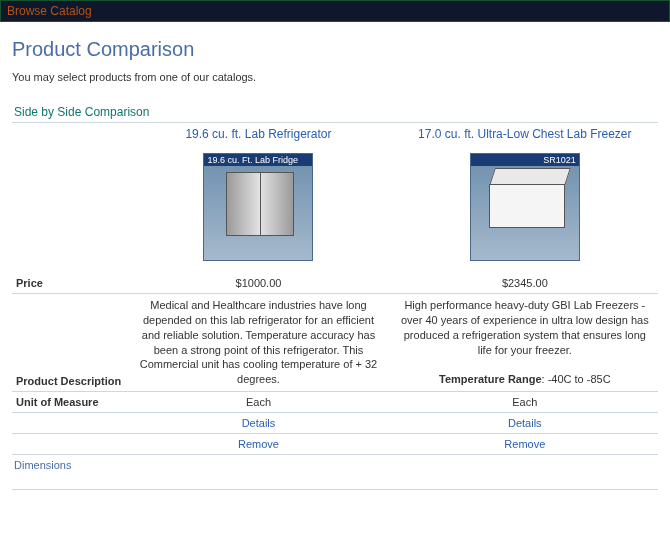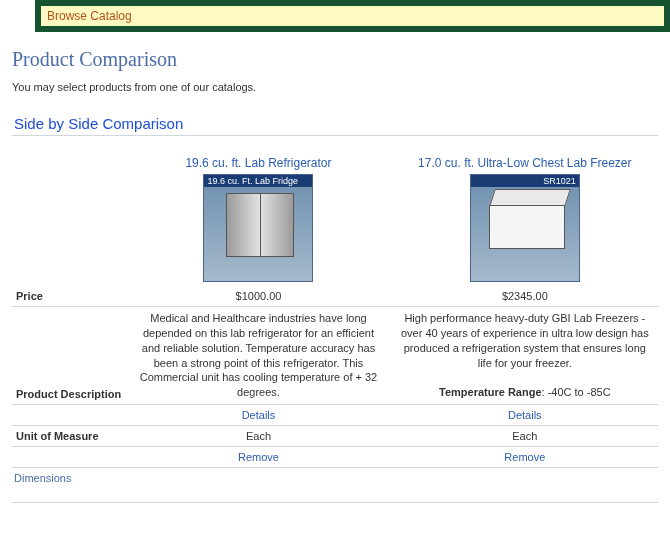--- a/index.html
+++ b/index.html
@@ -7,51 +7,50 @@
     font-family: Verdana, Arial, sans-serif;
     font-size: 11px;
     color: #333;
     background: #fff;
   }
   .page {
     width: 670px;
     box-sizing: border-box;
   }
   .crumb-bar {
-    border: 6px solid #14532d;
-    background: #fef9c3;
+    border: 1px solid #14532d;
+    background: #0f172a;
     padding: 3px 6px;
-    margin-left: 35px;
   }
   .crumb-bar a {
     color: #b35418;
     font-size: 12px;
     text-decoration: none;
   }
   .content {
     padding: 10px 12px 4px 12px;
   }
   h1.page-title {
     color: #4a6ca8;
-    font-family: Liberation Serif, serif;
+    font-family: Liberation Sans, sans-serif;
     font-weight: normal;
     font-size: 20px;
     margin: 6px 0 10px 0;
   }
   .intro {
     font-size: 11px;
     color: #333;
     margin-bottom: 22px;
   }
   .section-title {
-    color: #1d4ed8;
-    font-size: 15px;
+    color: #0f766e;
+    font-size: 12px;
     border-bottom: 1px solid #cfd6de;
     padding: 0 0 3px 2px;
-    margin-bottom: 16px;
+    margin-bottom: 0;
   }
   table.cmp {
     width: 100%;
     border-collapse: collapse;
   }
   table.cmp td, table.cmp th {
     vertical-align: top;
     font-size: 11px;
   }
   .col-label {
@@ -68,21 +67,21 @@
     padding: 4px 8px;
   }
   .prod-name {
     color: #2a5db0;
     font-size: 12px;
     text-decoration: none;
     display: inline-block;
     margin-bottom: 4px;
   }
   .prod-img-wrap {
-    margin: 0 auto;
+    margin: 8px auto;
     width: 110px;
     height: 108px;
     background: linear-gradient(#6d8fae, #a5b9cc);
     position: relative;
     border: 1px solid #4b668a;
     box-sizing: border-box;
   }
   .img-label {
     position: absolute;
     top: 0; left: 0; right: 0;
@@ -189,29 +188,29 @@
         <td class="col-prod desc-cell">
           <span>Medical and Healthcare industries have long depended on this lab refrigerator for an efficient and reliable solution. Temperature accuracy has been a strong point of this refrigerator. This Commercial unit has cooling temperature of + 32 degrees.</span>
         </td>
         <td class="col-prod desc-cell">
           <span>High performance heavy-duty GBI Lab Freezers - over 40 years of experience in ultra low design has produced a refrigeration system that ensures long life for your freezer.</span><br><br>
           <b>Temperature Range</b><span>: -40C to -85C</span>
         </td>
       </tr>
 
       <tr class="row-sep row-pad">
+        <th class="col-label">Unit of Measure</th>
+        <td class="col-prod">Each</td>
+        <td class="col-prod">Each</td>
+      </tr>
+
+      <tr class="row-sep row-pad">
         <th class="col-label"></th>
         <td class="col-prod"><a href="#" class="lnk">Details</a></td>
         <td class="col-prod"><a href="#" class="lnk">Details</a></td>
-      </tr>
-
-      <tr class="row-sep row-pad">
-        <th class="col-label">Unit of Measure</th>
-        <td class="col-prod">Each</td>
-        <td class="col-prod">Each</td>
       </tr>
 
       <tr class="row-sep row-pad">
         <th class="col-label"></th>
         <td class="col-prod"><a href="#" class="lnk">Remove</a></td>
         <td class="col-prod"><a href="#" class="lnk">Remove</a></td>
       </tr>
 
       <tr class="dim-title">
         <td colspan="3">Dimensions</td>

